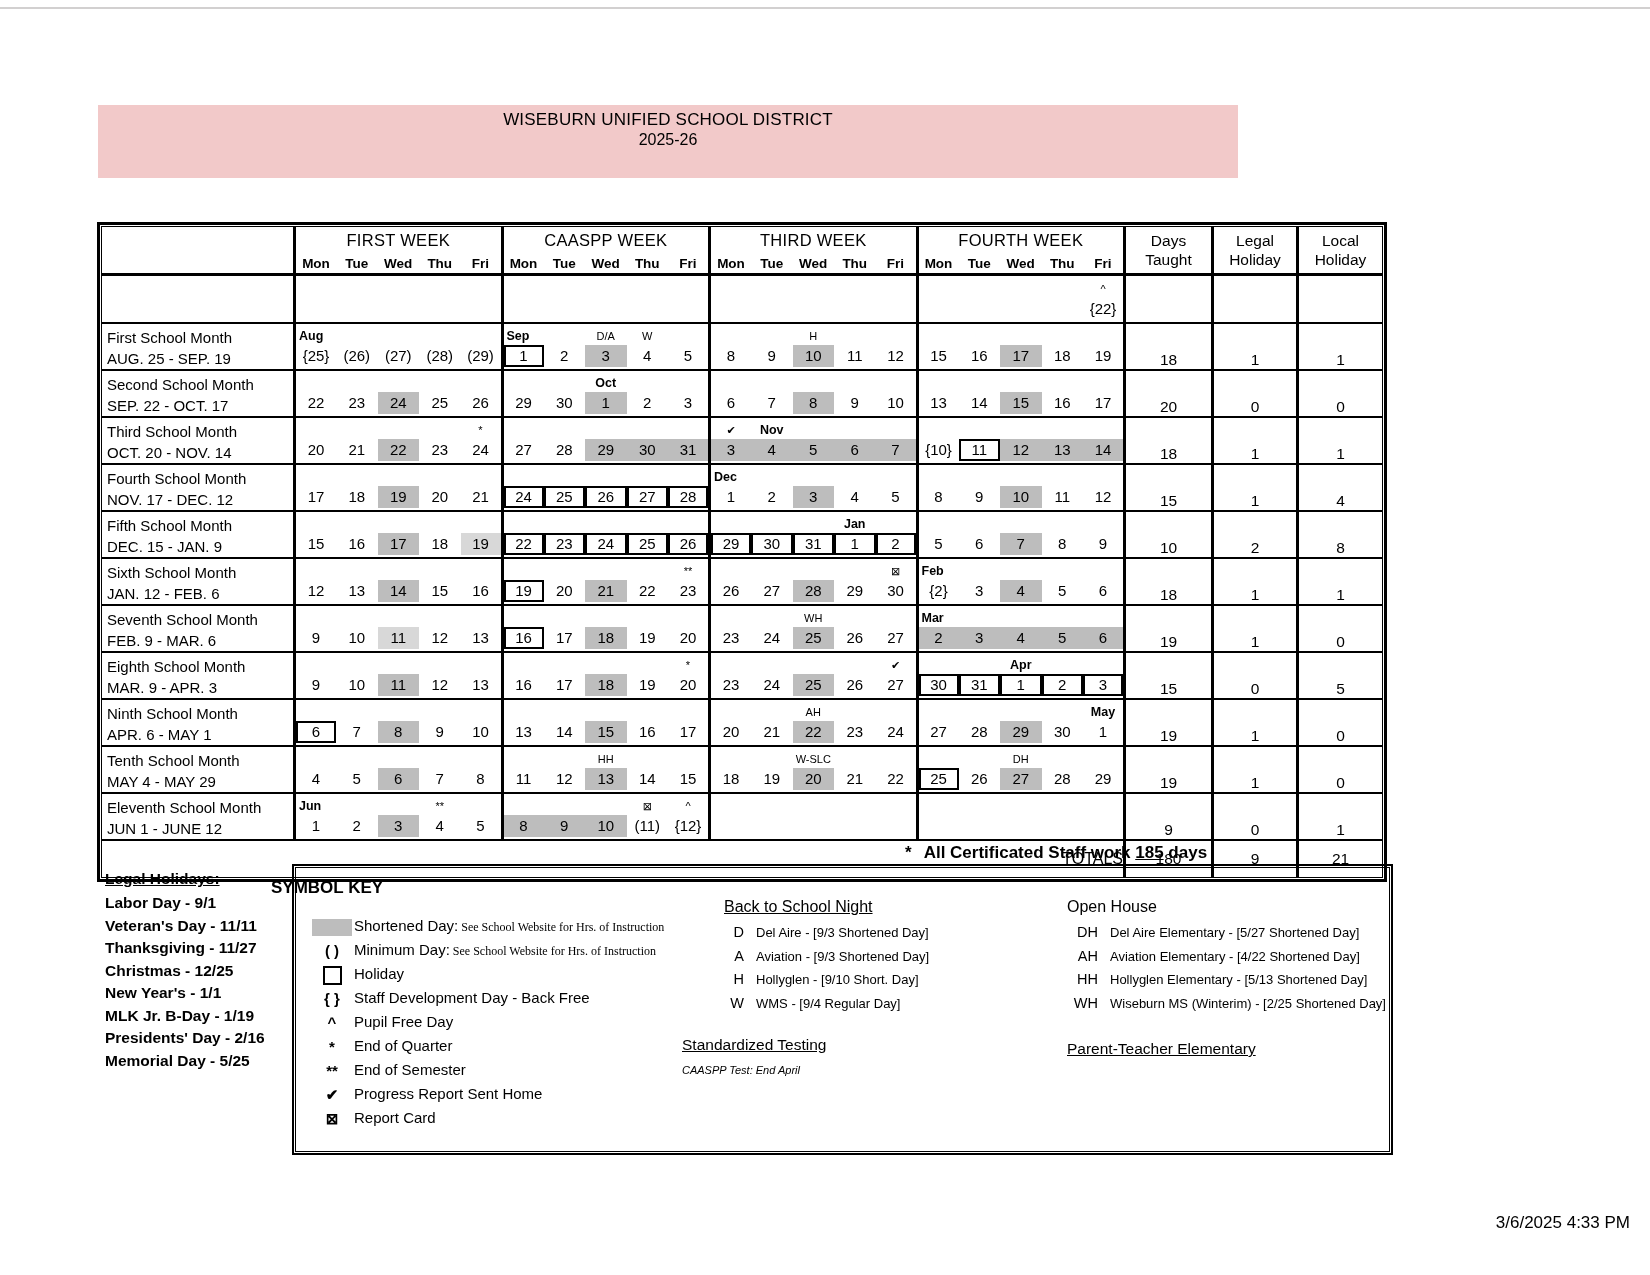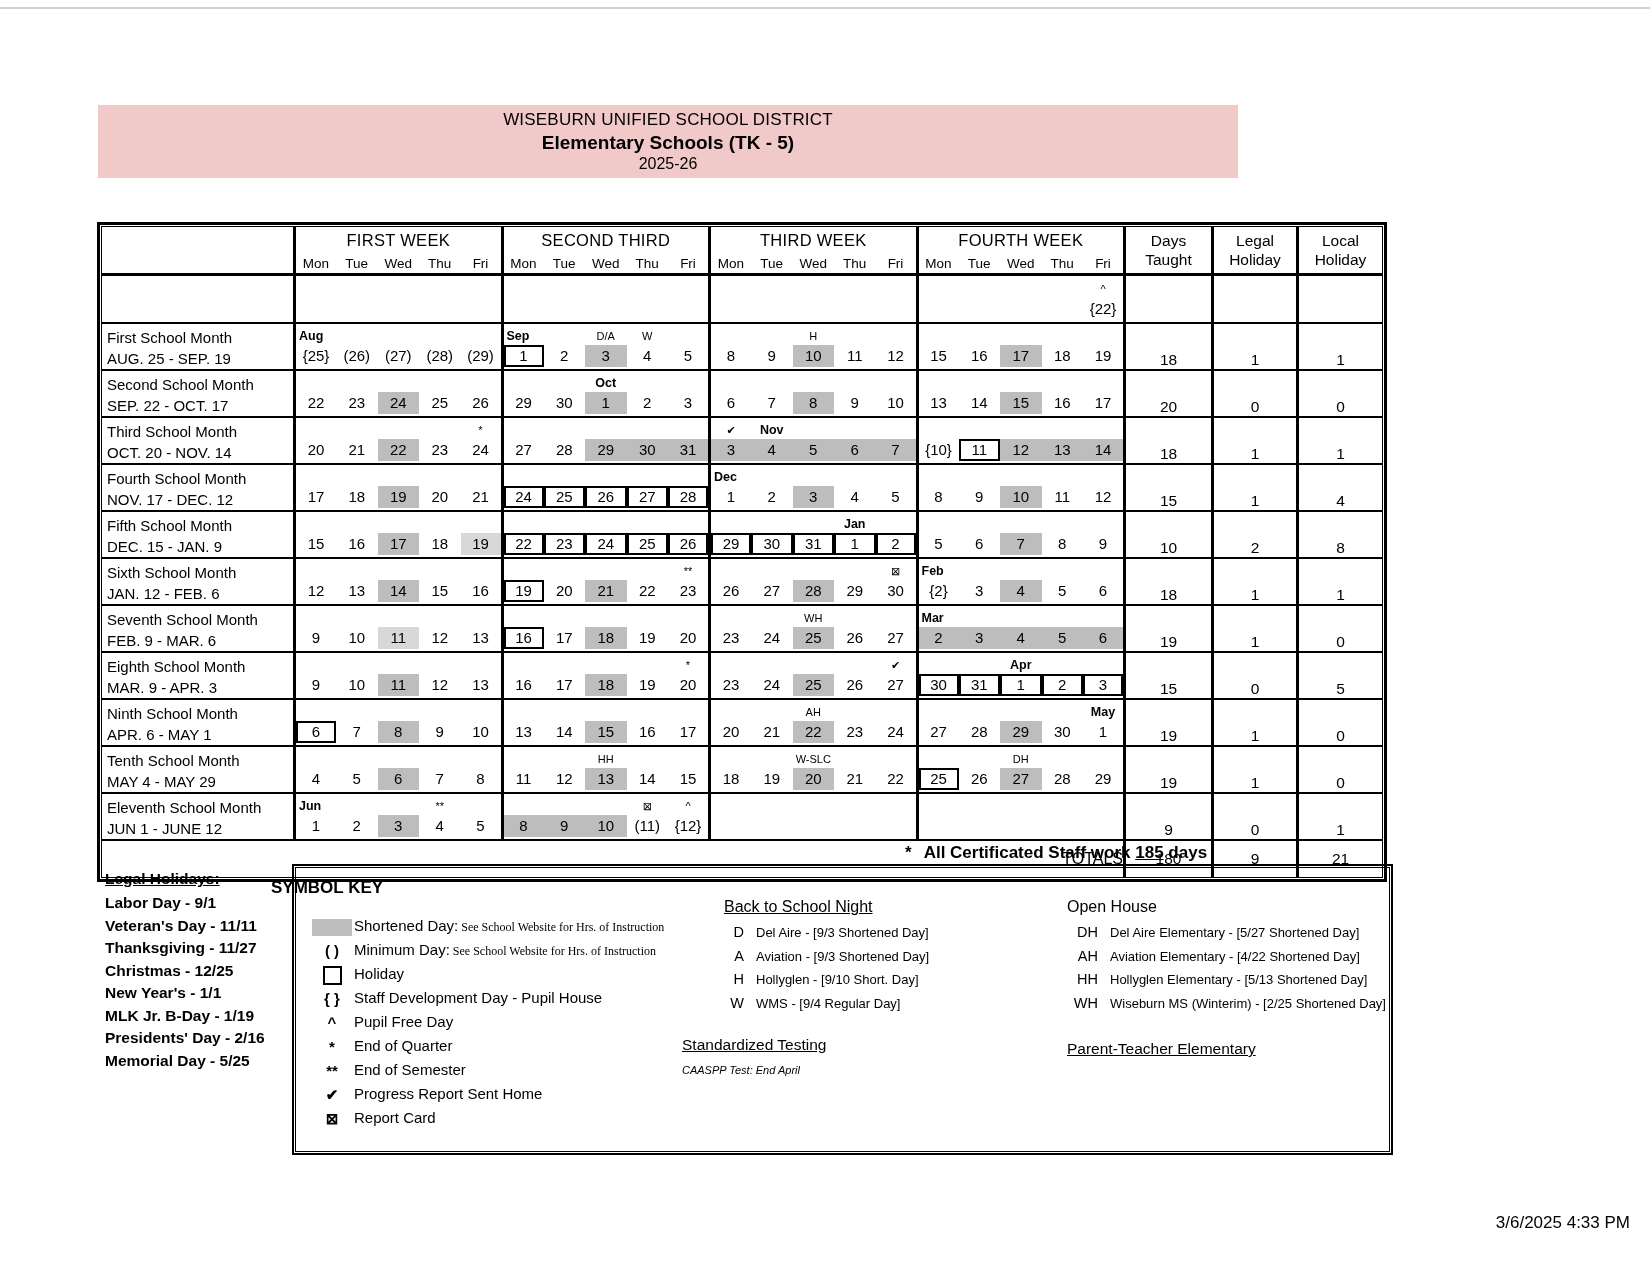--- a/index.html
+++ b/index.html
@@ -15,21 +15,21 @@
   .band .l3{font-size:16px;padding-top:1px;}
 
   
   .calwrap{position:absolute;left:97px;top:186px;border:3px solid #000;padding:1px;background:#fff;margin-top:36px;}
   table.cal{border-collapse:collapse;table-layout:fixed;border:1px solid #000;}
   table.cal th, table.cal td{padding:0;margin:0;overflow:hidden;}
   .gl{border-left:3px solid #000;}
   .hrow1 th{height:26px;}
   .wkh{font-size:16.5px;font-weight:normal;text-align:center;letter-spacing:.3px;}
   .numh{font-size:15.5px;font-weight:normal;line-height:19px;text-align:center;}
-  .hrow2 th{height:20px;font-weight:normal;}
+  .hrow2 th{height:20px;font-weight:bold;}
   .dayh{font-size:13.5px;text-align:center;}
   .prerow td{border-top:3px solid #000;height:46px;vertical-align:bottom;}
   .mrow td{border-top:2px solid #000;height:45px;vertical-align:bottom;}
   .trow td{border-top:2px solid #000;height:36px;vertical-align:middle;}
   .lblcol{text-align:left;}
   .mlbl .mname,.mlbl .mdates{font-size:15px;line-height:21px;padding-left:5px;white-space:nowrap;}
   .dc{text-align:center;}
   .mk{height:17px;line-height:17px;font-size:11px;white-space:nowrap;}
   .mk.mb{font-weight:bold;font-size:12.5px;}
   .mk.ml{text-align:left;padding-left:3px;}
@@ -78,21 +78,20 @@
   .timestamp{position:absolute;right:20px;top:1213px;font-size:17px;}
 </style>
 </head>
 <body>
 
 <div class="page" style="--pink: #f2c9c9; --shade: #bdbdbd; --shadelight: #d8d8d8;">
   <div class="toprule"></div>
 
   <div class="band">
     <div class="l1">WISEBURN UNIFIED SCHOOL DISTRICT</div>
-    <div class="l2">Elementary Schools (TK - 5)</div>
     <div class="l3">2025-26</div>
   </div>
 
   <div class="calwrap">
     <table class="cal" id="cal">
         <colgroup>
           <col style="width:193px">
           <col style="width:41.5px">
           <col style="width:41.5px">
           <col style="width:41.5px">
@@ -114,21 +113,21 @@
           <col style="width:41.5px">
           <col style="width:41.5px">
           <col style="width:88px">
           <col style="width:85px">
           <col style="width:85px">
         </colgroup>
         <tbody>
           <tr class="hrow1">
             <th class="lblcol"></th>
             <th colspan="5" class="gl wkh">FIRST WEEK</th>
-            <th colspan="5" class="gl wkh">SECOND THIRD</th>
+            <th colspan="5" class="gl wkh">CAASPP WEEK</th>
             <th colspan="5" class="gl wkh">THIRD WEEK</th>
             <th colspan="5" class="gl wkh">FOURTH WEEK</th>
             <th rowspan="2" class="gl numh">Days<br>Taught</th>
             <th rowspan="2" class="gl numh">Legal<br>Holiday</th>
             <th rowspan="2" class="gl numh">Local<br>Holiday</th>
           </tr>
           <tr class="hrow2">
             <th class="lblcol"></th>
             <th class="dayh gl">Mon</th>
             <th class="dayh">Tue</th>
@@ -1246,21 +1245,21 @@
       </div>
   </div>
 
   <div class="skbox">
     <div class="skinner">
       <div class="sk-title">SYMBOL KEY</div>
       <div class="sk-left" id="sk-legend">
           <div class="sk-row"><span class="sk-icon"><span class="swatch"></span></span><span class="sk-label">Shortened Day:</span><span class="sk-note">See School Website for Hrs. of Instruction</span></div>
           <div class="sk-row"><span class="sk-icon">(  )</span><span class="sk-label">Minimum Day:</span><span class="sk-note">See School Website for Hrs. of Instruction</span></div>
           <div class="sk-row"><span class="sk-icon"><span class="sqbox"></span></span><span class="sk-label">Holiday</span></div>
-          <div class="sk-row"><span class="sk-icon">{  }</span><span class="sk-label">Staff Development Day - Pupil House</span></div>
+          <div class="sk-row"><span class="sk-icon">{  }</span><span class="sk-label">Staff Development Day - Back Free</span></div>
           <div class="sk-row"><span class="sk-icon">^</span><span class="sk-label">Pupil Free Day</span></div>
           <div class="sk-row"><span class="sk-icon">*</span><span class="sk-label">End of Quarter</span></div>
           <div class="sk-row"><span class="sk-icon">**</span><span class="sk-label">End of Semester</span></div>
           <div class="sk-row"><span class="sk-icon">✔</span><span class="sk-label">Progress Report Sent Home</span></div>
           <div class="sk-row"><span class="sk-icon">⊠</span><span class="sk-label">Report Card</span></div>
         </div>
 
       <div class="sk-bts-title">Back to School Night</div>
       <div class="sk-bts" id="sk-bts">
           <div class="kv"><span class="code">D</span><span class="ktext">Del Aire - [9/3 Shortened Day]</span></div>

